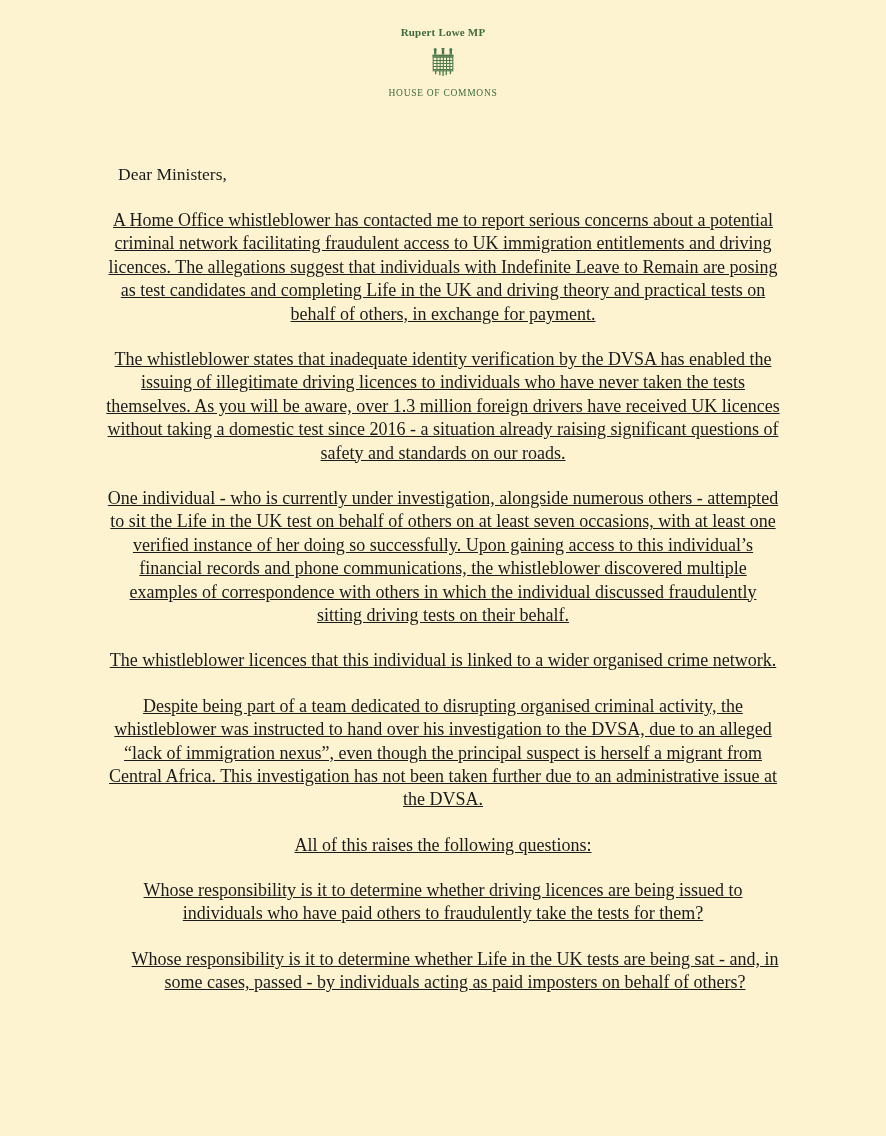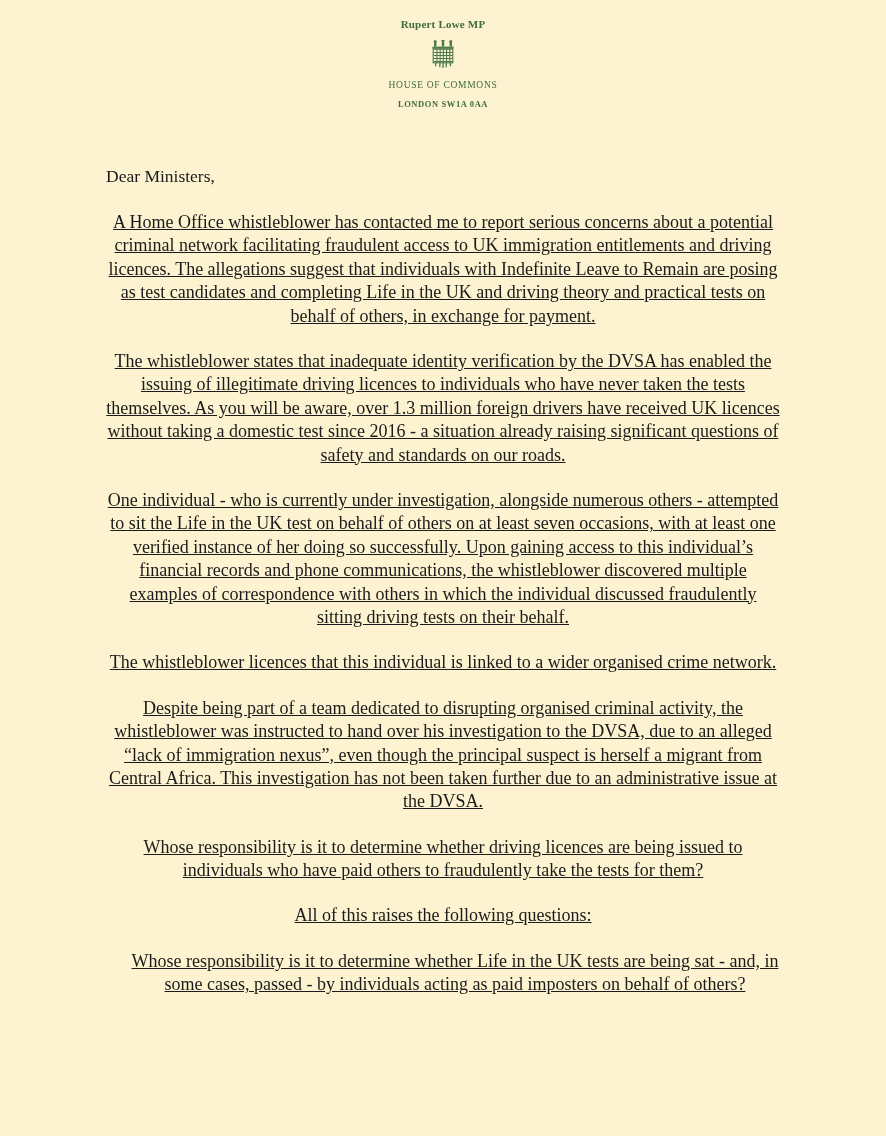--- a/index.html
+++ b/index.html
@@ -11,21 +11,21 @@
     height: 1136px;
     background: #fdf3d0;
     font-family: "Liberation Serif", serif;
     color: #1b1b1b;
     overflow: hidden;
   }
   .page {
     width: 886px;
     height: 964px;
     box-sizing: border-box;
-    padding: 4px;
+    padding: 12px;
     position: relative;
   }
   .letterhead {
     text-align: center;
     padding-top: 14px;
   }
   .lh-name {
     font-family: "Liberation Serif", serif;
     font-size: 11px;
     font-weight: 700;
@@ -53,21 +53,21 @@
     letter-spacing: 0.6px;
   }
   .body-wrap {
     margin: 0 auto;
     width: 674px;
     padding-top: 56px;
   }
   .salutation {
     font-size: 17.5px;
     line-height: 1.32;
-    margin: 0 0 23px 0;
+    margin: 0 0 23px 12px;
   }
   p.para {
     font-size: 18px;
     line-height: 1.30;
     margin: 0 0 22px 0;
     text-align: center;
     hyphens: none;
     text-decoration: underline;
   }
   p.para:last-child {
@@ -102,28 +102,27 @@
         <rect x="4.2" y="18.0" width="19.6" height="1.0"></rect>
         <rect x="4.2" y="21.0" width="19.6" height="1.0"></rect>
         <rect x="6.0" y="23.0" width="1.3" height="3.2"></rect>
         <rect x="10.2" y="23.0" width="1.3" height="4.2"></rect>
         <rect x="13.4" y="23.0" width="1.3" height="5.0"></rect>
         <rect x="16.6" y="23.0" width="1.3" height="4.2"></rect>
         <rect x="20.8" y="23.0" width="1.3" height="3.2"></rect>
       </g>
     </svg>
     <div class="lh-house">HOUSE OF COMMONS</div>
-    <div class="lh-addr">LONDON SW1A 0AA</div>
   </div>
 
   <div class="body-wrap">
     <p class="salutation">Dear Ministers,</p>
     <p class="para">A Home Office whistleblower has contacted me to report serious concerns about a potential criminal network facilitating fraudulent access to UK immigration entitlements and driving licences. The allegations suggest that individuals with Indefinite Leave to Remain are posing as test candidates and completing Life in the UK and driving theory and practical tests on behalf of others, in exchange for payment.</p>
     <p class="para">The whistleblower states that inadequate identity verification by the DVSA has enabled the issuing of illegitimate driving licences to individuals who have never taken the tests themselves. As you will be aware, over 1.3 million foreign drivers have received UK licences without taking a domestic test since 2016 - a situation already raising significant questions of safety and standards on our roads.</p>
     <p class="para">One individual - who is currently under investigation, alongside numerous others - attempted to sit the Life in the UK test on behalf of others on at least seven occasions, with at least one verified instance of her doing so successfully. Upon gaining access to this individual’s financial records and phone communications, the whistleblower discovered multiple examples of correspondence with others in which the individual discussed fraudulently sitting driving tests on their behalf.</p>
     <p class="para">The whistleblower licences that this individual is linked to a wider organised crime network.</p>
     <p class="para">Despite being part of a team dedicated to disrupting organised criminal activity, the whistleblower was instructed to hand over his investigation to the DVSA, due to an alleged “lack of immigration nexus”, even though the principal suspect is herself a migrant from Central Africa. This investigation has not been taken further due to an administrative issue at the DVSA.</p>
+    <p class="para">All of this raises the following questions:</p>
     <p class="para">Whose responsibility is it to determine whether driving licences are being issued to individuals who have paid others to fraudulently take the tests for them?</p>
-    <p class="para">All of this raises the following questions:</p>
     <p class="para">Whose responsibility is it to determine whether Life in the UK tests are being sat - and, in some cases, passed - by individuals acting as paid imposters on behalf of others?</p>
   </div>
 
 </div>
 
 </body></html>

